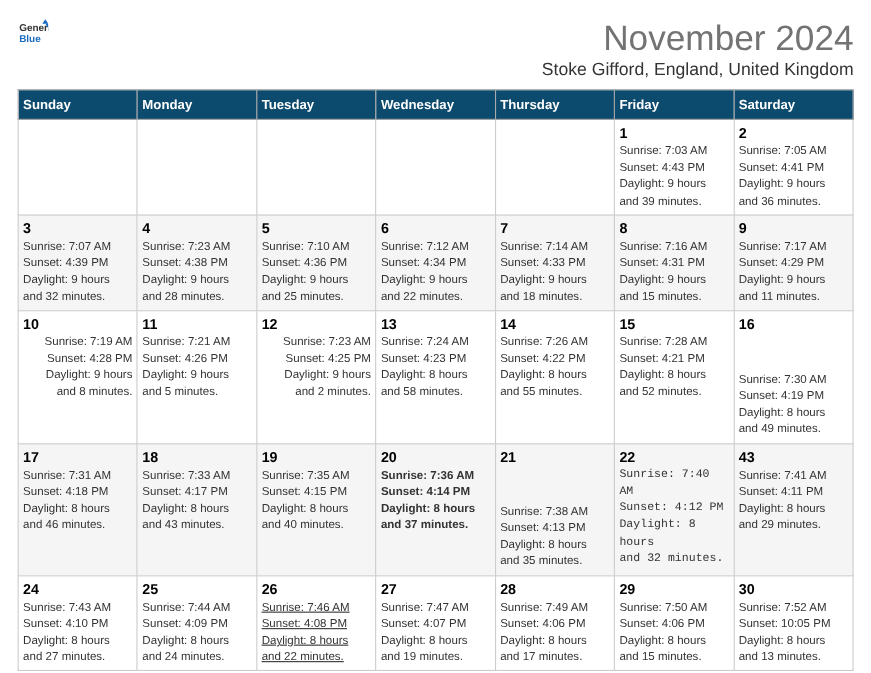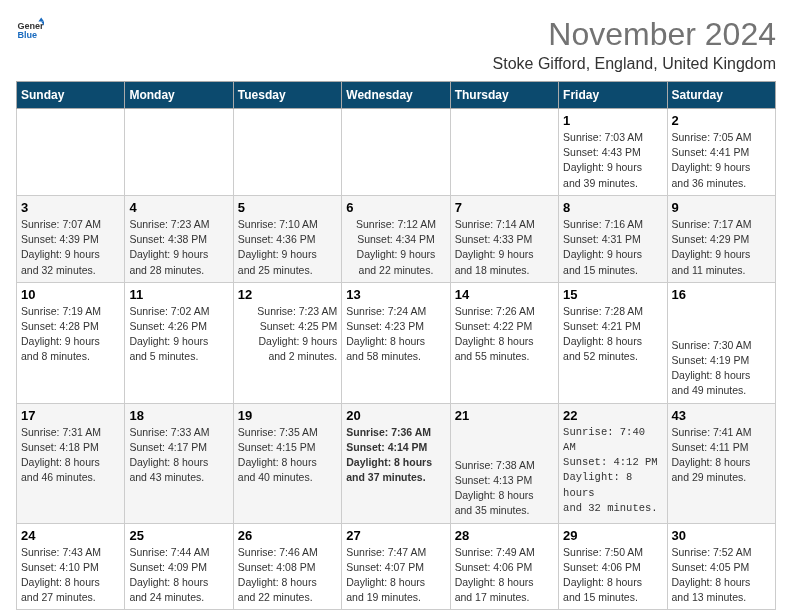--- a/index.html
+++ b/index.html
@@ -147,21 +147,21 @@
         </td>
         <td>
           <div class="day-number">5</div>
           <div class="day-info" style="white-space: pre-line;">Sunrise: 7:10 AM
 Sunset: 4:36 PM
 Daylight: 9 hours
 and 25 minutes.</div>
         </td>
         <td>
           <div class="day-number">6</div>
-          <div class="day-info" style="white-space: pre-line; text-align: center;">Sunrise: 7:12 AM
+          <div class="day-info" style="white-space: pre-line;">Sunrise: 7:12 AM
 Sunset: 4:34 PM
 Daylight: 9 hours
 and 22 minutes.</div>
         </td>
         <td>
           <div class="day-number">7</div>
           <div class="day-info" style="white-space: pre-line;">Sunrise: 7:14 AM
 Sunset: 4:33 PM
 Daylight: 9 hours
 and 18 minutes.</div>
@@ -177,28 +177,28 @@
           <div class="day-number">9</div>
           <div class="day-info" style="white-space: pre-line;">Sunrise: 7:17 AM
 Sunset: 4:29 PM
 Daylight: 9 hours
 and 11 minutes.</div>
         </td>
       </tr>
       <tr>
         <td>
           <div class="day-number">10</div>
-          <div class="day-info" style="white-space: pre-line;">Sunrise: 7:19 AM
+          <div class="day-info" style="white-space: pre-line; text-align: right;">Sunrise: 7:19 AM
 Sunset: 4:28 PM
 Daylight: 9 hours
 and 8 minutes.</div>
         </td>
         <td>
           <div class="day-number">11</div>
-          <div class="day-info" style="white-space: pre-line;">Sunrise: 7:02 AM
+          <div class="day-info" style="white-space: pre-line;">Sunrise: 7:21 AM
 Sunset: 4:26 PM
 Daylight: 9 hours
 and 5 minutes.</div>
         </td>
         <td>
           <div class="day-number">12</div>
           <div class="day-info" style="white-space: pre-line; text-align: right;">Sunrise: 7:23 AM
 Sunset: 4:25 PM
 Daylight: 9 hours
 and 2 minutes.</div>
@@ -293,21 +293,21 @@
         </td>
         <td>
           <div class="day-number">25</div>
           <div class="day-info" style="white-space: pre-line;">Sunrise: 7:44 AM
 Sunset: 4:09 PM
 Daylight: 8 hours
 and 24 minutes.</div>
         </td>
         <td>
           <div class="day-number">26</div>
-          <div class="day-info" style="white-space: pre-line;">Sunrise: 7:46 AM
+          <div class="day-info" style="white-space: pre-line; text-decoration: underline;">Sunrise: 7:46 AM
 Sunset: 4:08 PM
 Daylight: 8 hours
 and 22 minutes.</div>
         </td>
         <td>
           <div class="day-number">27</div>
           <div class="day-info" style="white-space: pre-line;">Sunrise: 7:47 AM
 Sunset: 4:07 PM
 Daylight: 8 hours
 and 19 minutes.</div>
@@ -322,19 +322,19 @@
         <td>
           <div class="day-number">29</div>
           <div class="day-info" style="white-space: pre-line;">Sunrise: 7:50 AM
 Sunset: 4:06 PM
 Daylight: 8 hours
 and 15 minutes.</div>
         </td>
         <td>
           <div class="day-number">30</div>
           <div class="day-info" style="white-space: pre-line;">Sunrise: 7:52 AM
-Sunset: 4:05 PM
+Sunset: 10:05 PM
 Daylight: 8 hours
 and 13 minutes.</div>
         </td>
       </tr>
     </tbody>
 </table>
 
 </body></html>

